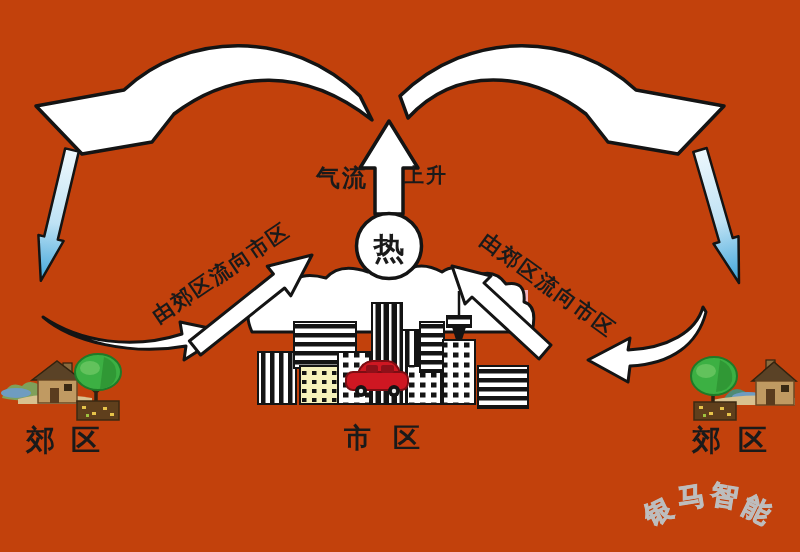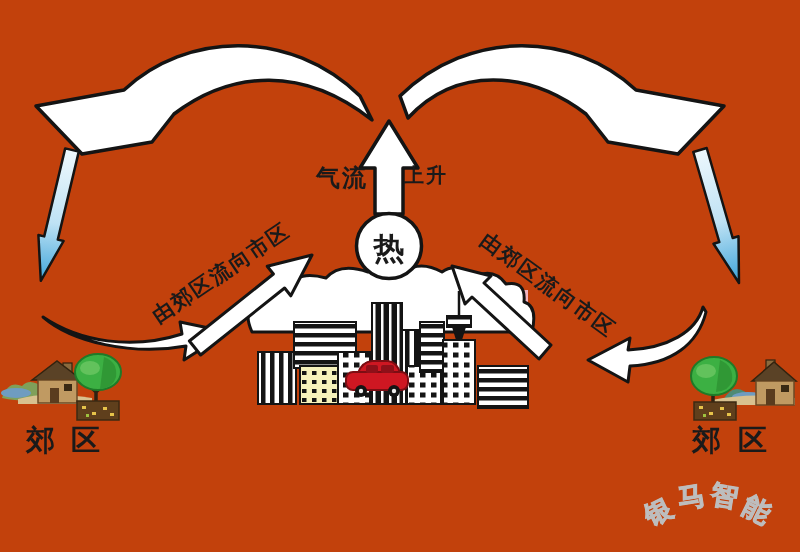--- a/index.html
+++ b/index.html
@@ -191,20 +191,21 @@
     <path d="M 551 345 L 484 283 L 491 276 L 452 266 L 465 304 L 472 297 L 539 359 Z" fill="#fff" stroke="#141414" stroke-width="3" stroke-linejoin="round"></path>
   </g>
 </svg>
 
 <div class="lbl lbl-airflow">气流</div>
 <div class="lbl lbl-rise">上升</div>
 <div class="lbl lbl-heat">热</div>
 <div class="lbl lbl-flow-left">由郊区流向市区</div>
 <div class="lbl lbl-flow-right">由郊区流向市区</div>
 <div class="lbl lbl-suburb-left">郊区</div>
+<div class="lbl lbl-urban">市区</div>
 <div class="lbl lbl-suburb-right">郊区</div>
 
 <div class="watermark">
   <span class="wm0">银</span>
   <span class="wm1">马</span>
   <span class="wm2">智</span>
   <span class="wm3">能</span>
 </div>
 
 </div>

